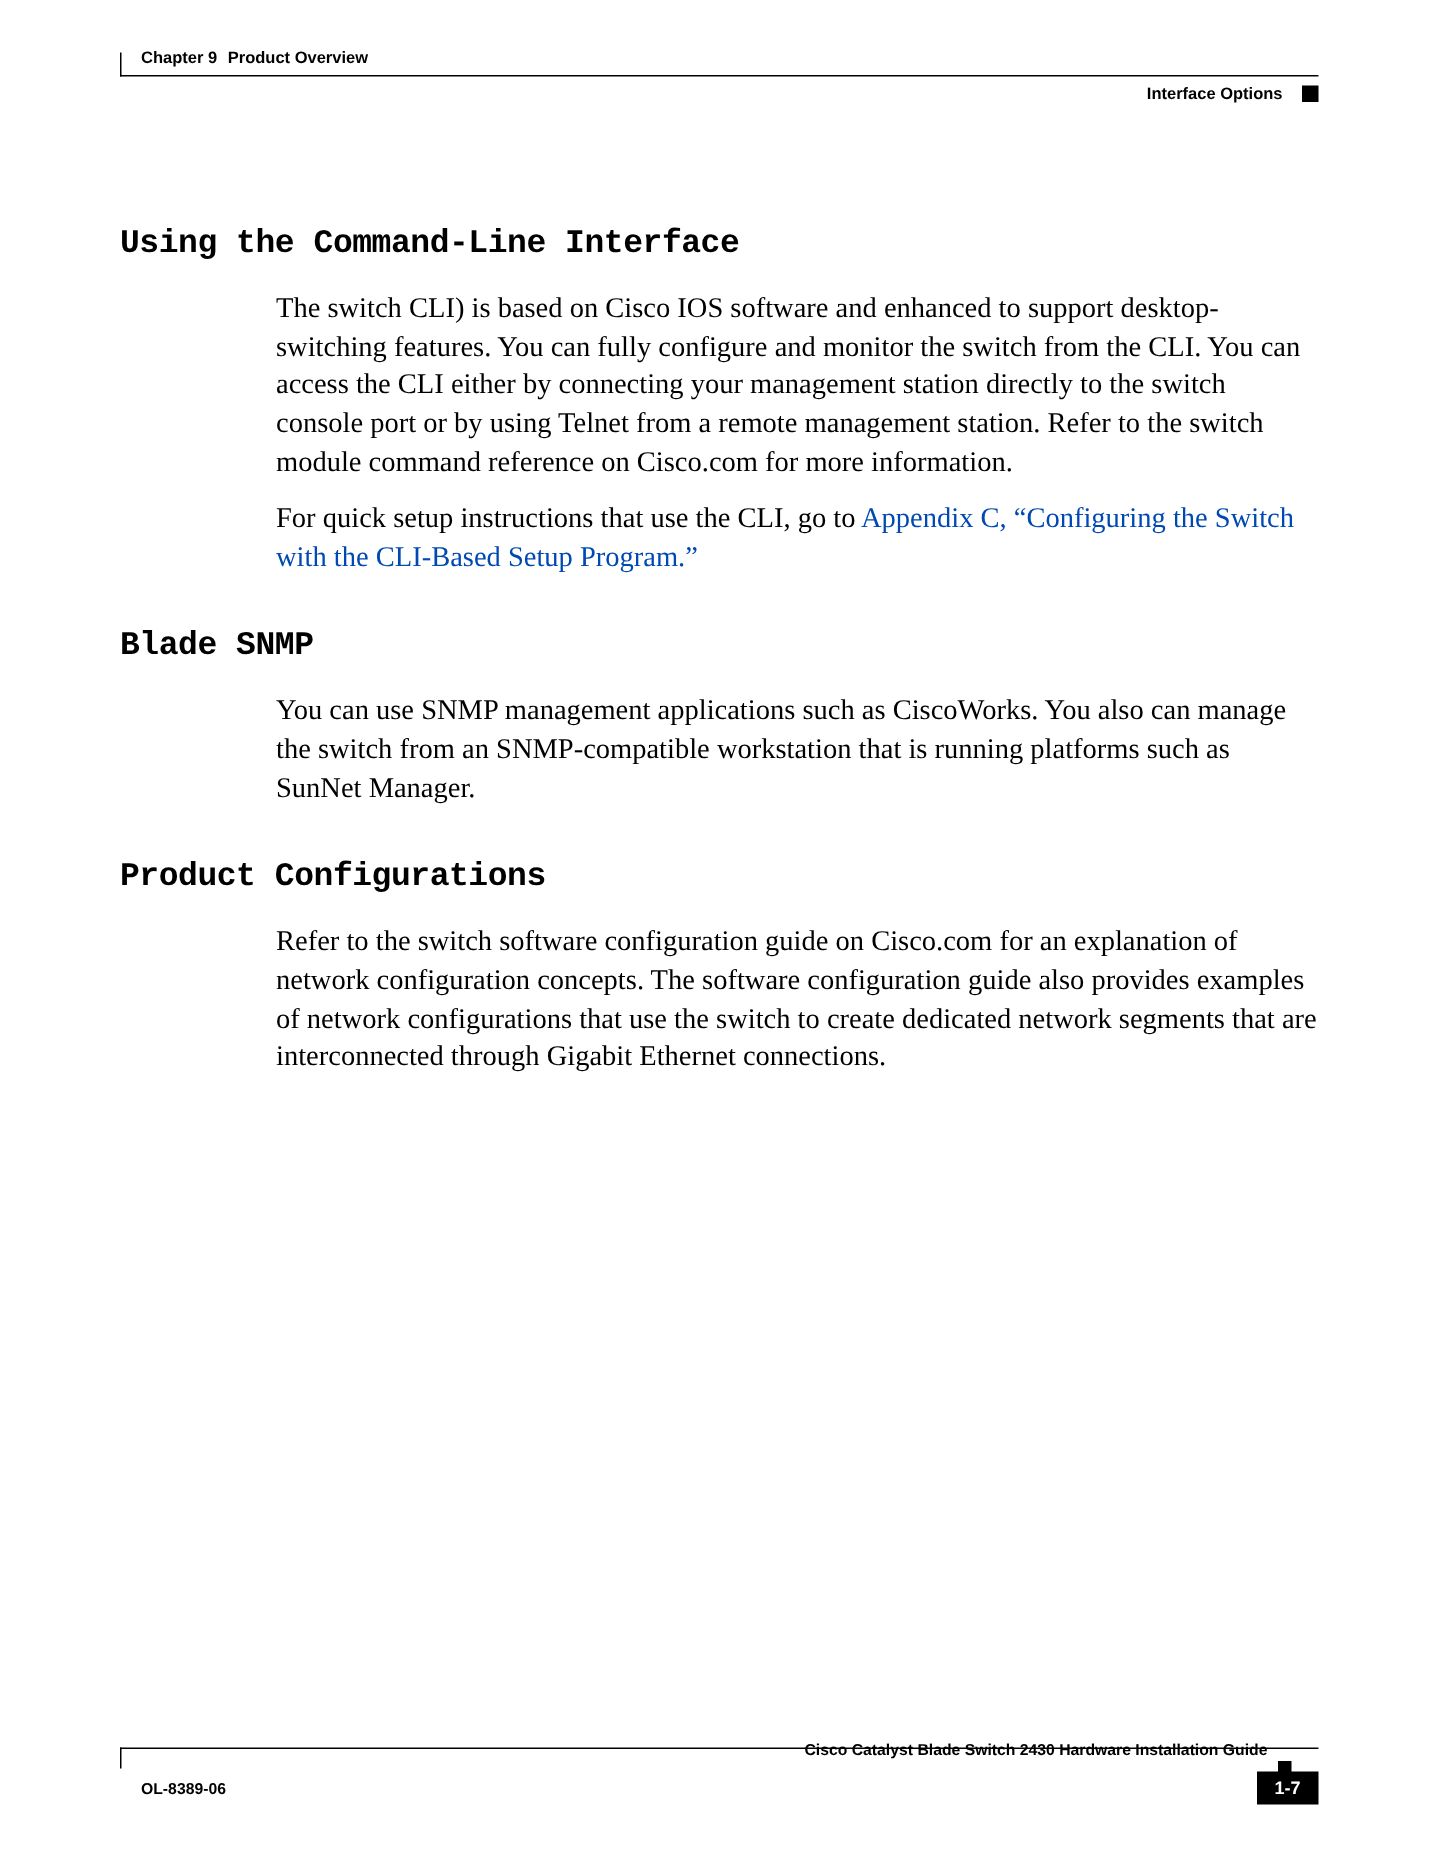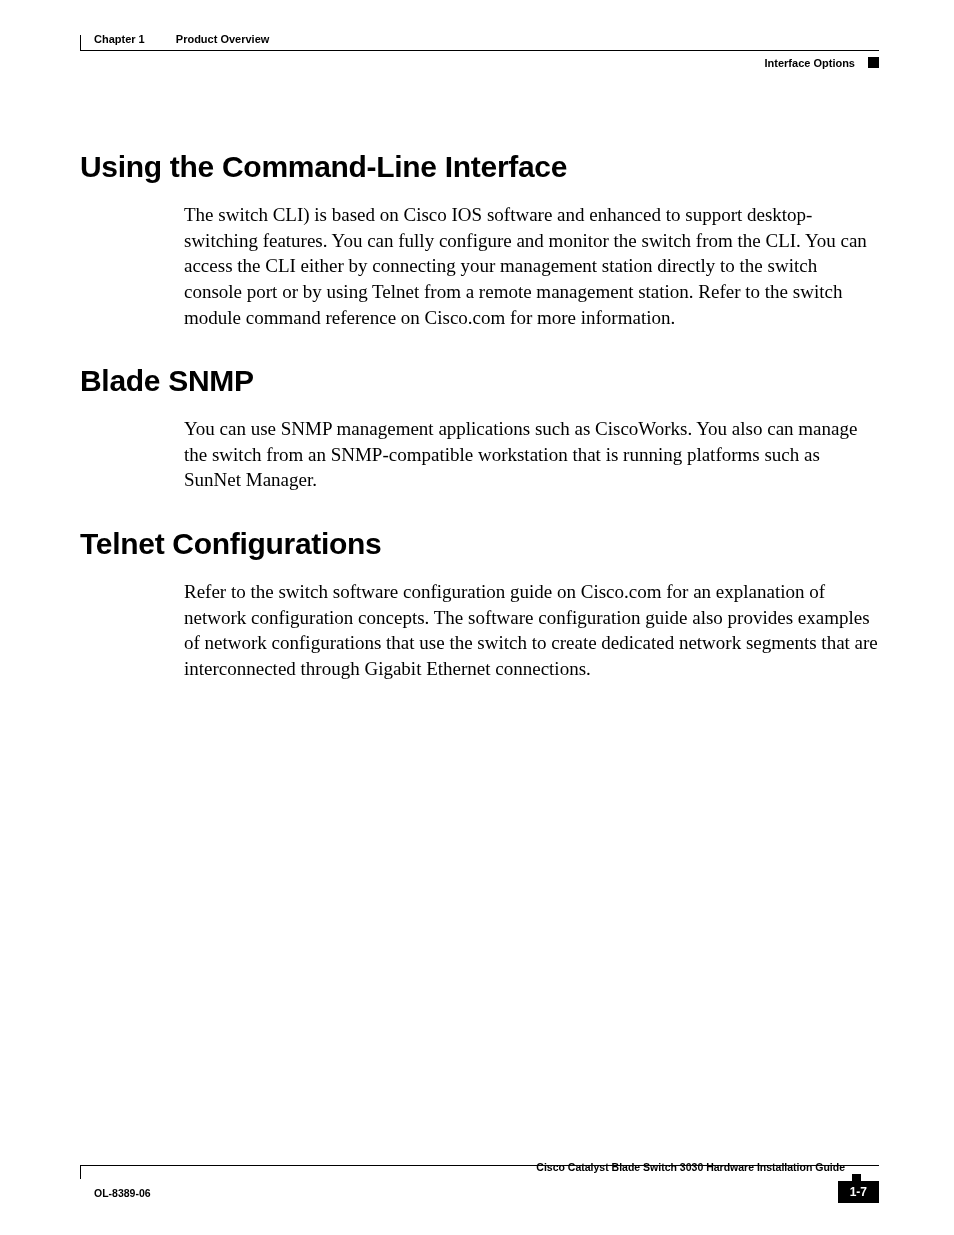--- a/index.html
+++ b/index.html
@@ -27,41 +27,41 @@
     border-left: 1.2px solid #000;
     border-bottom: 1.2px solid #000;
     width: 100%;
   }
   .header-chapter {
     position: absolute;
     top: -2px;
     left: 14px;
     font: 700 11px Arial, Helvetica, sans-serif;
   }
-  .header-chapter .title { margin-left: 28px; }
+  .header-chapter .title { margin-left: 4px; }
   .header-section {
     position: absolute;
     top: 22px;
     right: 24px;
     font: 700 11px Arial, Helvetica, sans-serif;
   }
   .header-square {
     position: absolute;
     top: 22px;
     right: 0;
     width: 11px;
     height: 11px;
     background: #000;
   }
   .content { margin-top: 55px; }
   h2 {
-    font-family: Liberation Sans, sans-serif;
+    font-family: Liberation Mono, monospace;
     font-stretch: condensed;
     font-weight: 700;
-    font-size: 30px;
+    font-size: 22px;
     letter-spacing: -0.3px;
     margin-top: 34px;
     margin-bottom: 18px;
   }
   .body-block {
     margin-left: 104px;
     font-size: 19px;
     line-height: 1.35;
   }
   .body-block p { margin-bottom: 12px; }
@@ -113,47 +113,50 @@
   }
 </style>
 </head>
 <body>
 
 <div class="page">
 
   <div class="header">
     <div class="header-rule"></div>
     <div class="header-chapter">
-      <span>Chapter 1</span>
+      <span>Chapter 9</span>
       <span class="title">Product Overview</span>
     </div>
     <div class="header-section">Interface Options</div>
     <div class="header-square"></div>
   </div>
 
   <div class="content">
 
     <h2>Using the Command-Line Interface</h2>
     <div class="body-block">
       <p>The switch CLI) is based on Cisco IOS software and enhanced to support desktop-switching features. You can fully configure and monitor the switch from the CLI. You can access the CLI either by connecting your management station directly to the switch console port or by using Telnet from a remote management station. Refer to the switch module command reference on Cisco.com for more information.</p>
+      <p>
+        <span>For quick setup instructions that use the CLI, go to </span><span class="link">Appendix C, “Configuring the Switch with the CLI-Based Setup Program.”</span>
+      </p>
     </div>
 
     <h2>Blade SNMP</h2>
     <div class="body-block">
       <p>You can use SNMP management applications such as CiscoWorks. You also can manage the switch from an SNMP-compatible workstation that is running platforms such as SunNet Manager.</p>
     </div>
 
-    <h2>Telnet Configurations</h2>
+    <h2>Product Configurations</h2>
     <div class="body-block">
       <p>Refer to the switch software configuration guide on Cisco.com for an explanation of network configuration concepts. The software configuration guide also provides examples of network configurations that use the switch to create dedicated network segments that are interconnected through Gigabit Ethernet connections.</p>
     </div>
 
   </div>
 
   <div class="footer">
-    <div class="footer-guide">Cisco Catalyst Blade Switch 3030 Hardware Installation Guide</div>
+    <div class="footer-guide">Cisco Catalyst Blade Switch 2430 Hardware Installation Guide</div>
     <div class="footer-guide-square"></div>
     <div class="footer-rule"></div>
     <div class="footer-ol">OL-8389-06</div>
     <div class="page-num">1-7</div>
   </div>
 
 </div>
 
 </body></html>

